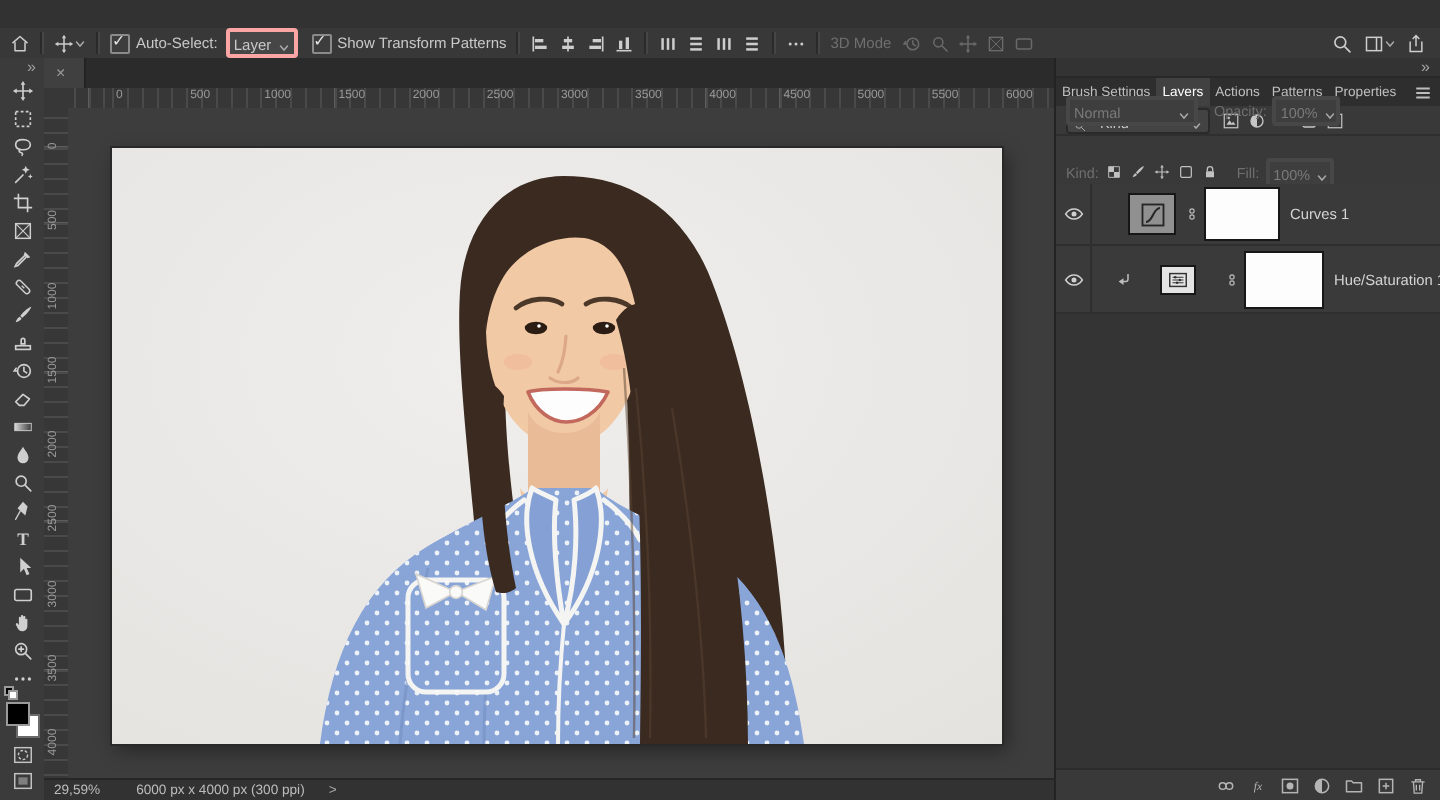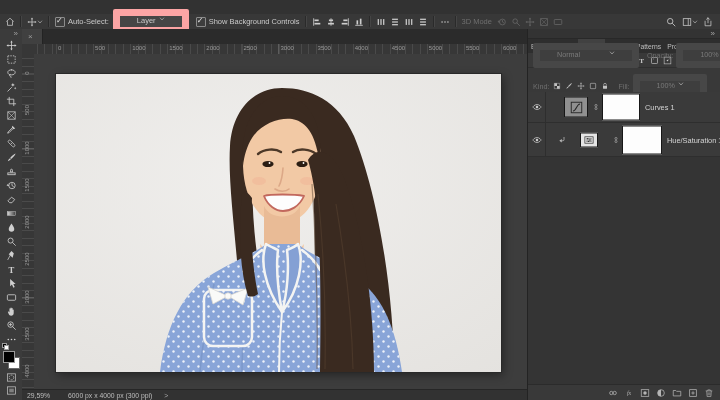--- a/index.html
+++ b/index.html
@@ -10,22 +10,22 @@
   .titlebar{left:0;top:0;width:720px;height:14px;background:#343434;border-bottom:1px solid #202020;}
   .tl{position:absolute;top:4px;width:7px;height:7px;border-radius:50%;}
   .tl.r{left:7px;background:#ff5f57;} .tl.y{left:19px;background:#febc2e;} .tl.g{left:31px;background:#28c840;}
   .wtitle{position:absolute;left:0;right:0;top:2px;text-align:center;font-size:8px;color:#bdbdbd;}
   
   .optionsbar{left:0;top:14px;width:720px;height:15px;background:#383838;border-bottom:1px solid #272727;
               display:flex;align-items:center;font-size:7.5px;color:#c9c9c9;}
   .sep{width:1px;height:11px;background:#2a2a2a;border-right:1px solid #454545;margin:0 5px;flex:0 0 auto;}
   .chk{width:8px;height:8px;border:1px solid #8b8b8b;border-radius:1px;background:#3d3d3d;position:relative;flex:0 0 auto;}
   .chk.on::after{content:"✓";position:absolute;left:0px;top:-2px;font-size:8px;color:#e4e4e4;}
-  .combo{height:11px;background:#464646;border:7px solid #fca5a5;border-radius:2px;display:flex;align-items:flex-start;
-         padding:0 17px;gap:3px;flex:0 0 auto;}
+  .combo{height:11px;background:#464646;border:2px solid #fca5a5;border-radius:2px;display:flex;align-items:flex-end;
+         padding:0 2px;gap:3px;flex:0 0 auto;}
   .combo.dis{background:#3e3e3e;border-color:#474747;color:#7a7a7a;}
   .dim{color:#6f6f6f;}
   .ic{display:block;color:#cdcdcd;}
   .optionsbar .ic{width:10px;height:10px;}
   .optionsbar .ic.dimmed{color:#6a6a6a;}
   .chev{width:6px!important;height:6px!important;color:#a9a9a9;}
   .spacer{flex:1;}
   .obgroup{display:flex;align-items:center;gap:4px;flex:0 0 auto;}
   
   .toolcol{left:0;top:29px;width:22px;height:371px;background:#3b3b3b;border-right:1px solid #292929;
@@ -399,21 +399,21 @@
     <span style="margin-left:3px">Auto-Select:</span>
     <span class="combo" style="margin-left:4px">
       <span>Layer</span>
       <span id="ob-layer-chev">
           <svg viewBox="0 0 24 24" class="ic chev">
             <use href="#i-chev"></use>
           </svg>
         </span>
     </span>
     <span class="chk on" style="margin-left:7px"></span>
-    <span style="margin-left:3px">Show Background Controls</span>
+    <span style="margin-left:3px">Show Transform Patterns</span>
     <span class="sep"></span>
     <span class="obgroup" id="ob-align">
         <svg viewBox="0 0 24 24" class="ic">
           <use href="#i-al-l"></use>
         </svg>
         <svg viewBox="0 0 24 24" class="ic">
           <use href="#i-al-c"></use>
         </svg>
         <svg viewBox="0 0 24 24" class="ic">
           <use href="#i-al-r"></use>

